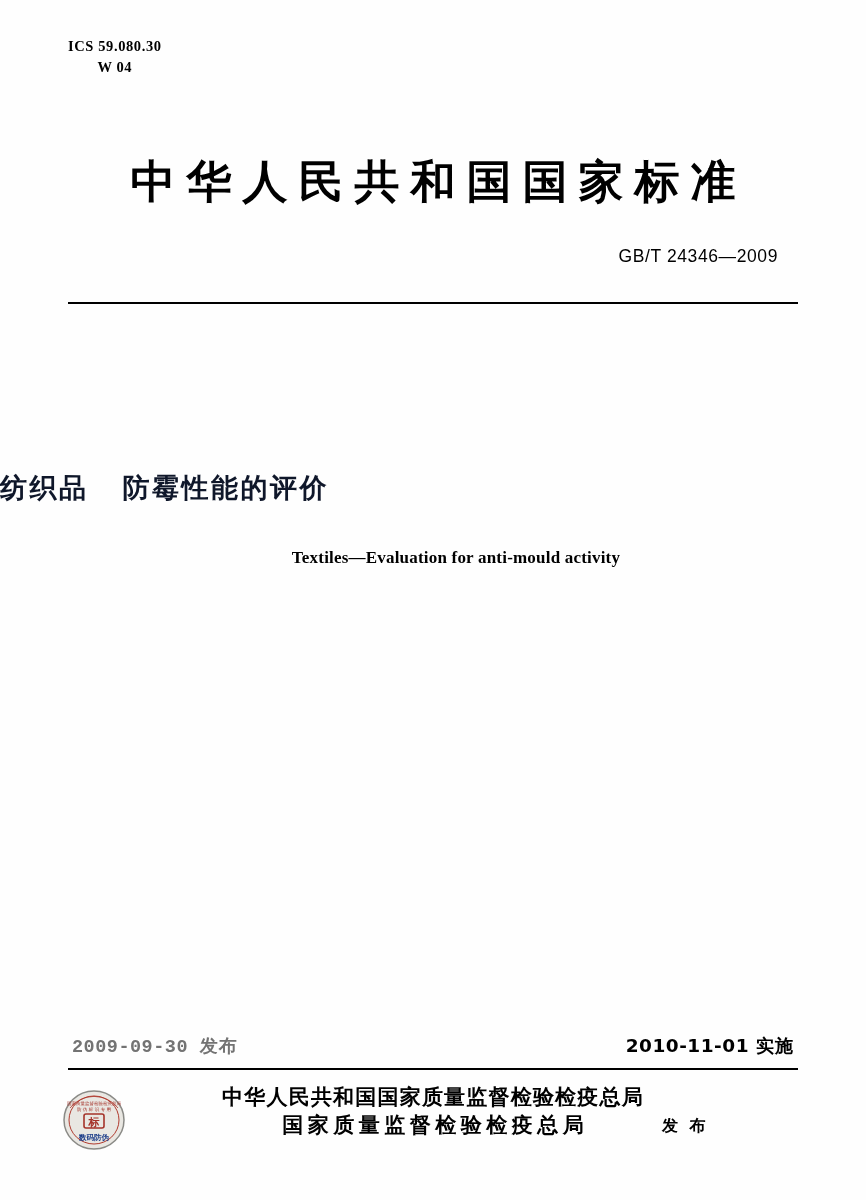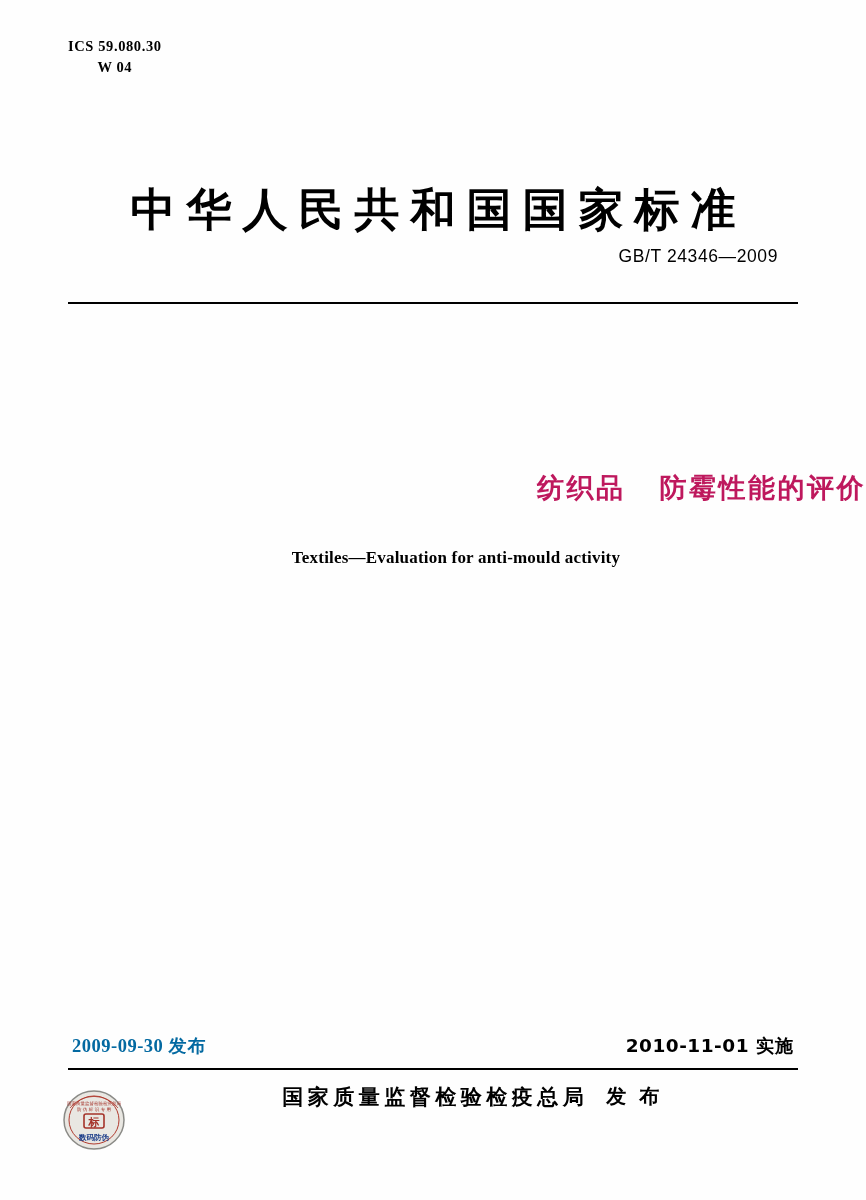--- a/index.html
+++ b/index.html
@@ -51,21 +51,20 @@
     left: 0;
     right: 0;
     top: 152px;
     text-align: center;
     font-family: "DejaVu Sans", "Liberation Sans", sans-serif;
     font-weight: bold;
     font-size: 45px;
     letter-spacing: 11px;
     color: #000;
     text-indent: 11px;
-    margin-top: 28px;
   }
 
   
   .std-no {
     position: absolute;
     right: 88px;
     top: 246px;
     font-family: "Liberation Sans", sans-serif;
     font-size: 17.5px;
     letter-spacing: 0.6px;
@@ -81,26 +80,26 @@
     height: 2px;
     background: #000;
   }
 
   
   .doc-title-cn {
     position: absolute;
     left: 0;
     right: 0;
     top: 470px;
-    text-align: right;
+    text-align: left;
     font-family: "DejaVu Sans", "Liberation Sans", sans-serif;
     font-weight: bold;
     font-size: 27px;
     letter-spacing: 2.5px;
-    color: #be185d;
+    color: #0f172a;
   }
   .doc-title-cn .gap {
     display: inline-block;
     width: 34px;
   }
 
   .doc-title-en {
     position: absolute;
     left: 0;
     right: 0;
@@ -121,25 +120,25 @@
     right: 68px;
     top: 1068px;
     height: 2px;
     background: #000;
   }
 
   .date-left {
     position: absolute;
     left: 72px;
     top: 1034px;
-    font-family: Liberation Serif, serif;
+    font-family: Liberation Mono, monospace;
     font-weight: bold;
     font-size: 18.5px;
     letter-spacing: 0.5px;
-    color: #0369a1;
+    color: #737373;
   }
   .date-right {
     position: absolute;
     right: 72px;
     top: 1034px;
     font-family: "DejaVu Sans", "Liberation Sans", sans-serif;
     font-weight: bold;
     font-size: 18.5px;
     letter-spacing: 0.5px;
     color: #000;
@@ -173,21 +172,21 @@
   }
   .issuer-wrap {
     display: inline-block;
     position: relative;
   }
   .publish-word {
     position: absolute;
     left: 100%;
     bottom: 2px;
     margin-left: 18px;
-    font-size: 20px;
+    font-size: 16px;
     letter-spacing: 3px;
     white-space: nowrap;
     font-weight: bold;
   }
 
   
   .seal {
     position: absolute;
     left: 62px;
     top: 1088px;
@@ -239,18 +238,19 @@
       <g>
         <rect x="22" y="26" width="20" height="14" rx="2" fill="none" stroke="#a5332a" stroke-width="1.6"></rect>
         <text x="32" y="37.5" text-anchor="middle" font-family="DejaVu Serif, serif" font-size="11" font-weight="bold" fill="#a5332a">标</text>
       </g>
       <text x="32" y="52" text-anchor="middle" font-family="DejaVu Sans, sans-serif" font-size="7.5" font-weight="bold" fill="#1f3f8a">数码防伪</text>
     </svg>
   </div>
 
   <div class="issuer">
     <div class="issuer-wrap">
+      <div class="line1">中华人民共和国国家质量监督检验检疫总局</div>
       <div class="line2">国家质量监督检验检疫总局</div>
       <div class="publish-word">发 布</div>
     </div>
   </div>
 
 </div>
 
 </body></html>

